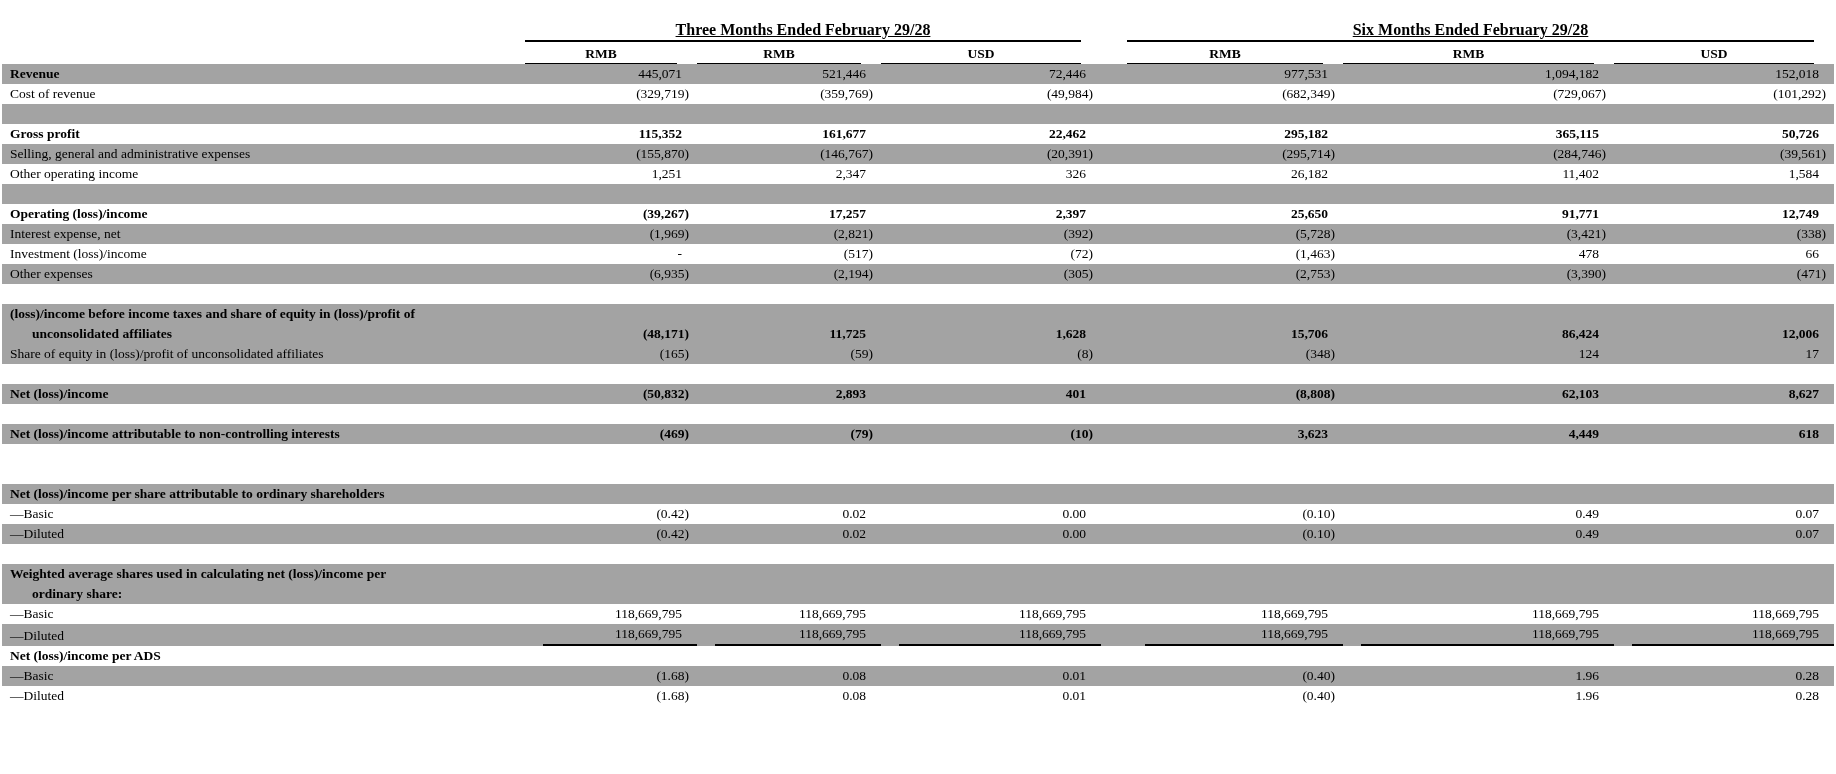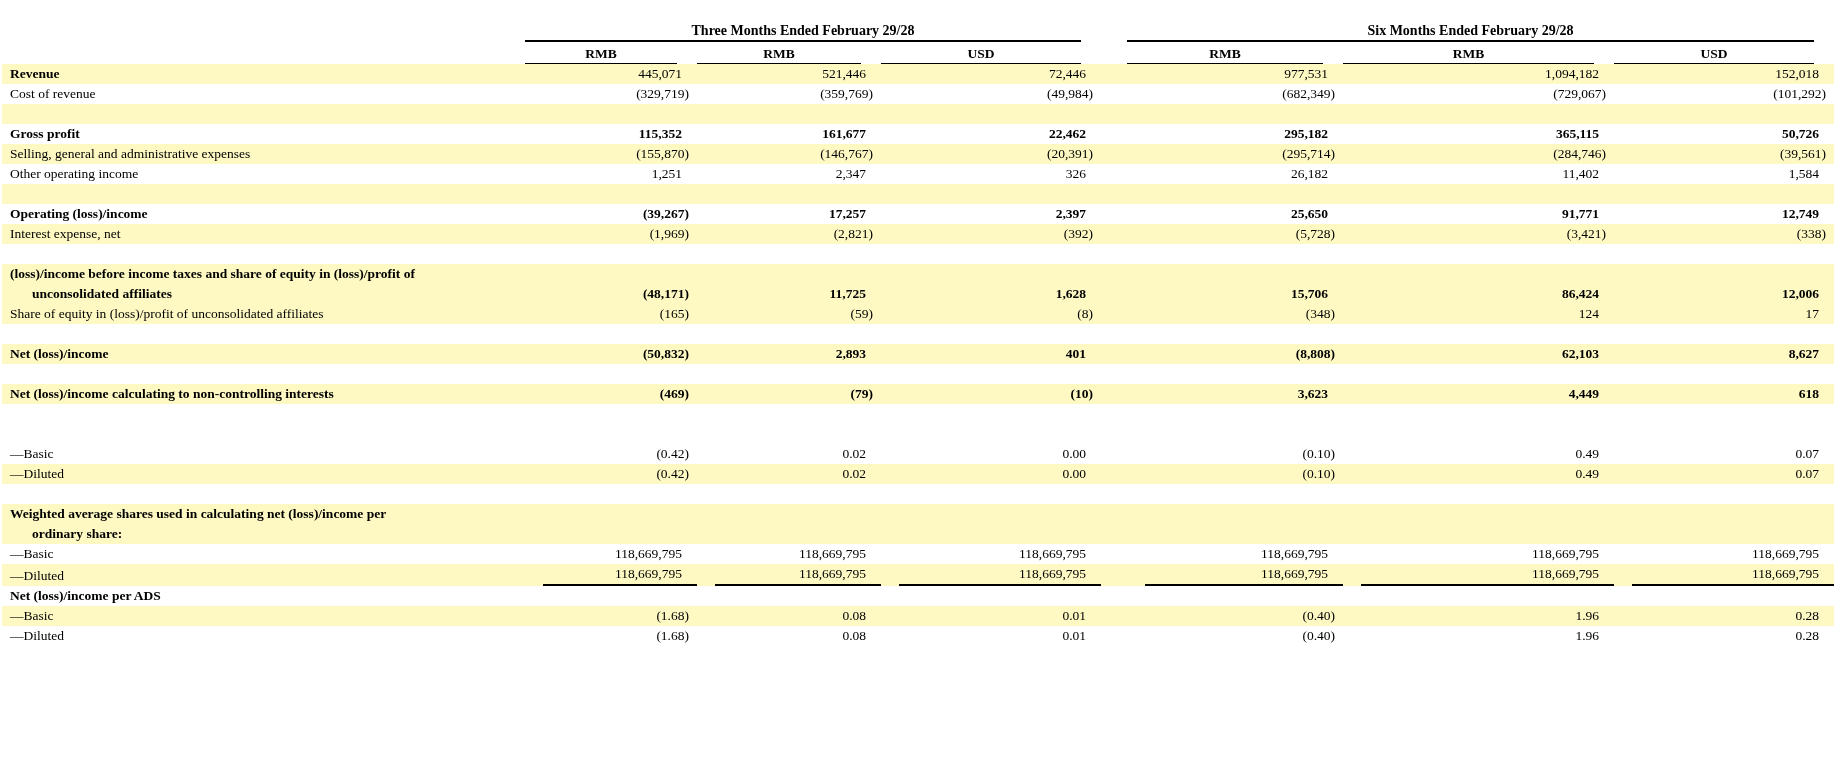--- a/index.html
+++ b/index.html
@@ -16,30 +16,30 @@
   }
   th, td {
     padding: 0;
     vertical-align: bottom;
     white-space: nowrap;
     overflow: hidden;
     line-height: 20px;
     font-weight: normal;
   }
   thead th { text-align: center; font-weight: bold; line-height: normal; }
-  tr.h1 th { height: 32px; font-size: 14px; }
+  tr.h1 th { height: 32px; font-size: 16px; text-decoration: underline; }
   tr.h2 th { height: 22px; }
   tr.h3 th { height: 22px; }
   .uline { border-bottom: 2.5px solid #000; margin-right: 20px; padding-bottom: 1px; }
   tr.h3 .uline { border-bottom-width: 1.5px; }
   tr.data { height: 20px; }
   td.lbl { text-align: left; padding-left: 8px; }
   td.num { text-align: right; }
   .b { font-weight: bold; }
-  .bg-blue { background-color: #fef9c3; padding-left: 38px; }
+  .bg-blue { background-color: #a3a3a3; padding-left: 38px; }
   .lbl2 { padding-left: 22px; }
   .vline { border-bottom: 2px solid #000; margin-left: 18px; }
 </style>
 </head>
 <body>
 
 <table class="fin">
   <colgroup>
     <col style="width:523px">
     <col style="width:172px">
@@ -169,20 +169,40 @@
         <td class="lbl">Interest expense, net</td>
         <td class="num" style="padding-right: 8px;">(1,969)</td>
         <td class="num" style="padding-right: 8px;">(2,821)</td>
         <td class="num" style="padding-right: 8px;">(392)</td>
         <td></td>
         <td class="num" style="padding-right: 8px;">(5,728)</td>
         <td class="num" style="padding-right: 8px;">(3,421)</td>
         <td class="num" style="padding-right: 8px;">(338)</td>
       </tr>
       <tr class="data">
+        <td class="lbl">Investment (loss)/income</td>
+        <td class="num" style="padding-right: 15px;">-</td>
+        <td class="num" style="padding-right: 8px;">(517)</td>
+        <td class="num" style="padding-right: 8px;">(72)</td>
+        <td></td>
+        <td class="num" style="padding-right: 8px;">(1,463)</td>
+        <td class="num" style="padding-right: 15px;">478</td>
+        <td class="num" style="padding-right: 15px;">66</td>
+      </tr>
+      <tr class="data bg-blue">
+        <td class="lbl">Other expenses</td>
+        <td class="num" style="padding-right: 8px;">(6,935)</td>
+        <td class="num" style="padding-right: 8px;">(2,194)</td>
+        <td class="num" style="padding-right: 8px;">(305)</td>
+        <td></td>
+        <td class="num" style="padding-right: 8px;">(2,753)</td>
+        <td class="num" style="padding-right: 8px;">(3,390)</td>
+        <td class="num" style="padding-right: 8px;">(471)</td>
+      </tr>
+      <tr class="data">
         <td class="lbl"></td>
         <td class="num"></td>
         <td class="num"></td>
         <td class="num"></td>
         <td></td>
         <td class="num"></td>
         <td class="num"></td>
         <td class="num"></td>
       </tr>
       <tr class="data bg-blue" style="height: 40px;">
@@ -232,41 +252,51 @@
         <td class="lbl"></td>
         <td class="num"></td>
         <td class="num"></td>
         <td class="num"></td>
         <td></td>
         <td class="num"></td>
         <td class="num"></td>
         <td class="num"></td>
       </tr>
       <tr class="data bg-blue">
-        <td class="lbl b">Net (loss)/income calculating to non-controlling interests</td>
+        <td class="lbl b">Net (loss)/income attributable to non-controlling interests</td>
         <td class="num b" style="padding-right: 8px;">(469)</td>
         <td class="num b" style="padding-right: 8px;">(79)</td>
         <td class="num b" style="padding-right: 8px;">(10)</td>
         <td></td>
         <td class="num b" style="padding-right: 15px;">3,623</td>
         <td class="num b" style="padding-right: 15px;">4,449</td>
         <td class="num b" style="padding-right: 15px;">618</td>
       </tr>
       <tr class="data">
         <td class="lbl"></td>
         <td class="num"></td>
         <td class="num"></td>
         <td class="num"></td>
         <td></td>
         <td class="num"></td>
         <td class="num"></td>
         <td class="num"></td>
       </tr>
       <tr class="data">
         <td class="lbl"></td>
+        <td class="num"></td>
+        <td class="num"></td>
+        <td class="num"></td>
+        <td></td>
+        <td class="num"></td>
+        <td class="num"></td>
+        <td class="num"></td>
+      </tr>
+      <tr class="data bg-blue">
+        <td class="lbl b">Net (loss)/income per share attributable to ordinary shareholders</td>
         <td class="num"></td>
         <td class="num"></td>
         <td class="num"></td>
         <td></td>
         <td class="num"></td>
         <td class="num"></td>
         <td class="num"></td>
       </tr>
       <tr class="data">
         <td class="lbl">—Basic</td>

